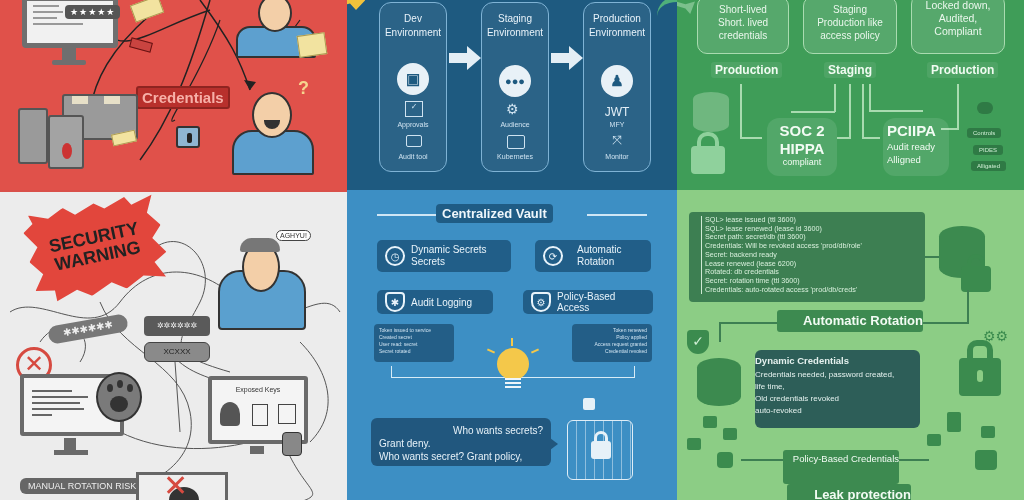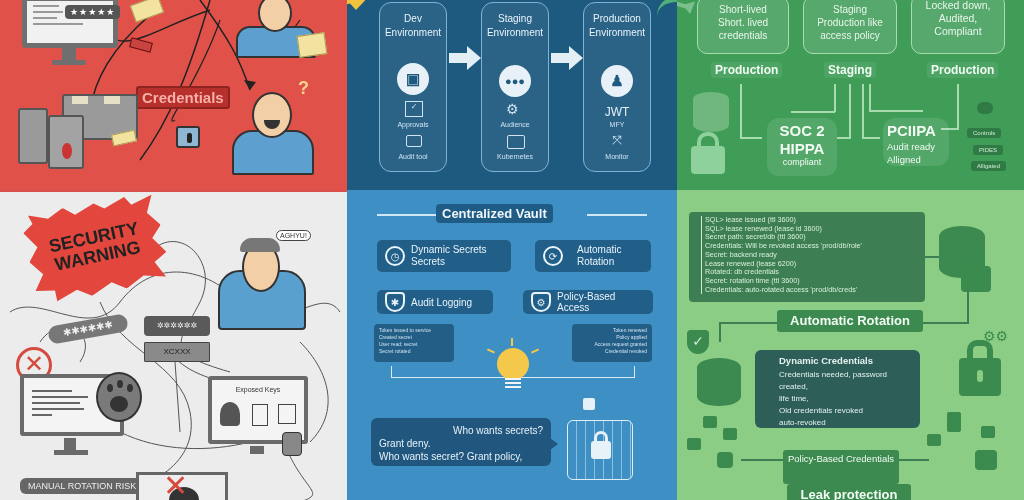--- a/index.html
+++ b/index.html
@@ -34,34 +34,34 @@
 
 .dg-box{border:1.5px solid #a9dbb0;border-radius:10px;background:rgba(255,255,255,0.12);color:#eaf7ec;font-size:10px;line-height:13px;text-align:center}
 .dg-lbl{color:#f0fbf1;font-size:12px;font-weight:bold;background:rgba(255,255,255,0.08);padding:1px 4px;border-radius:3px}
 .line{background:#a9dbb0;position:absolute}
 .compliance{background:rgba(255,255,255,0.1);color:#f2fbf3;border-radius:12px}
 .tag{background:#2f7a45;color:#cfeed4;font-size:6px;border-radius:3px;padding:2px 6px}
 
 .warn-burst{background:#e2463c;color:#222;font-weight:bold;font-size:18px;line-height:19px;text-align:center;clip-path:polygon(0% 18%,8% 10%,6% 0%,20% 8%,32% 0%,40% 10%,55% 2%,62% 10%,78% 2%,82% 12%,98% 6%,92% 24%,100% 40%,92% 52%,100% 70%,90% 78%,96% 96%,80% 90%,66% 100%,56% 90%,40% 100%,30% 90%,14% 98%,14% 86%,0% 82%,8% 66%,0% 50%,8% 36%)}
 .g-monitor{border:4px solid #6a6a6a;background:#f4f4f4;border-radius:3px}
 .g-chip{background:#5a5a5a;color:#eee;font-size:8px;border-radius:4px;text-align:center}
-.g-chip2{background:#8a8a8a;color:#222;font-size:8px;border-radius:1px;border:1.5px solid #444;text-align:center}
+.g-chip2{background:#8a8a8a;color:#222;font-size:8px;border-radius:6px;border:1.5px solid #444;text-align:center}
 .bubble{border:1.5px solid #444;background:#fff;border-radius:6px;font-size:7px;color:#333;padding:1px 3px}
 .bottom-label{background:#666;color:#eee;font-size:9px;border-radius:6px;padding:3px 8px}
 
 .vault-title{background:#1f5c85;color:#eef6fb;font-size:13px;font-weight:bold;border-radius:4px;padding:2px 6px}
 .feat{background:#215e88;color:#e8f3fa;border-radius:5px;font-size:10px;display:flex;align-items:center;gap:6px;padding:3px 8px}
 .feat .ic{width:20px;height:20px;border-radius:50%;border:2px solid #e8f3fa;display:flex;align-items:center;justify-content:center;font-size:10px;flex:none}
 .log-box{background:#235e87;border-radius:4px;color:#cfe3f1;font-size:5px;line-height:7px;padding:3px 5px}
 .dialog{background:#21577e;color:#e6f1f8;border-radius:6px;font-size:10px;line-height:13px;padding:6px 8px}
 
 .code-box{background:#3d7f52;border-radius:4px;color:#d8f0dc;font-size:7.2px;line-height:8.7px;padding:4px 6px 4px 12px;font-family:"Liberation Sans",sans-serif;border-left:0}
 .code-box div{border-left:1.5px solid #cfe9d3;padding-left:3px}
-.lg-label{background:#3d8a50;color:#f2fbf3;font-weight:bold;border-radius:3px;text-align:center}
-.cred-box{background:#2d5e58;color:#e4f1ee;border-radius:6px;padding:5px 24px;font-size:8px;line-height:12px}
+.lg-label{background:#3d8a50;color:#f2fbf3;font-weight:bold;border-radius:3px;text-align:right}
+.cred-box{background:#2d5e58;color:#e4f1ee;border-radius:6px;padding:5px 0;font-size:8px;line-height:12px}
 .db{background:#3c8a4f;border-radius:50%/20%}
 .lock-g{background:#3b8b4e;border-radius:4px}
 .shackle{border:4px solid #3b8b4e;border-bottom:none;border-radius:10px 10px 0 0}
 .dark-sq{background:#3b8b4e;border-radius:2px}
 </style>
 </head>
 <body>
 
 <div id="p-red" class="panel">
   <svg class="abs" style="left:0;top:0" width="347" height="190">
@@ -185,21 +185,21 @@
   <div class="line" style="left:192px;top:84px;width:2px;height:28px"></div>
   <div class="line" style="left:192px;top:110px;width:54px;height:2px"></div>
   <div class="line" style="left:280px;top:84px;width:2px;height:46px"></div>
   <div class="line" style="left:264px;top:128px;width:18px;height:2px"></div>
 
   <div class="abs compliance c" style="left:90px;top:118px;width:70px;height:58px">
     <div style="font-size:15px;font-weight:bold;line-height:18px;margin-top:4px">SOC 2</div>
     <div style="font-size:15px;font-weight:bold;line-height:17px">HIPPA</div>
     <div style="font-size:9px">compliant</div>
   </div>
-  <div class="abs compliance" style="left:206px;top:118px;width:66px;height:48px;padding-left:4px">
+  <div class="abs compliance" style="left:206px;top:118px;width:66px;height:58px;padding-left:4px">
     <div style="font-size:15px;font-weight:bold;line-height:18px;margin-top:4px">PCIIPA</div>
     <div style="font-size:9.5px;line-height:14px">Audit ready</div>
     <div style="font-size:9.5px;line-height:12px">Alligned</div>
   </div>
   <div class="abs" style="left:300px;top:102px;width:16px;height:12px;border-radius:6px;background:#2f7a45"></div>
   <div class="abs tag" style="left:290px;top:128px">Controls</div>
   <div class="abs tag" style="left:296px;top:145px">PIDES</div>
   <div class="abs tag" style="left:294px;top:161px">Alligated</div>
 
   <div class="abs" style="left:16px;top:92px;width:36px;height:40px;background:#6fb77f;border-radius:50%/18%"></div>

